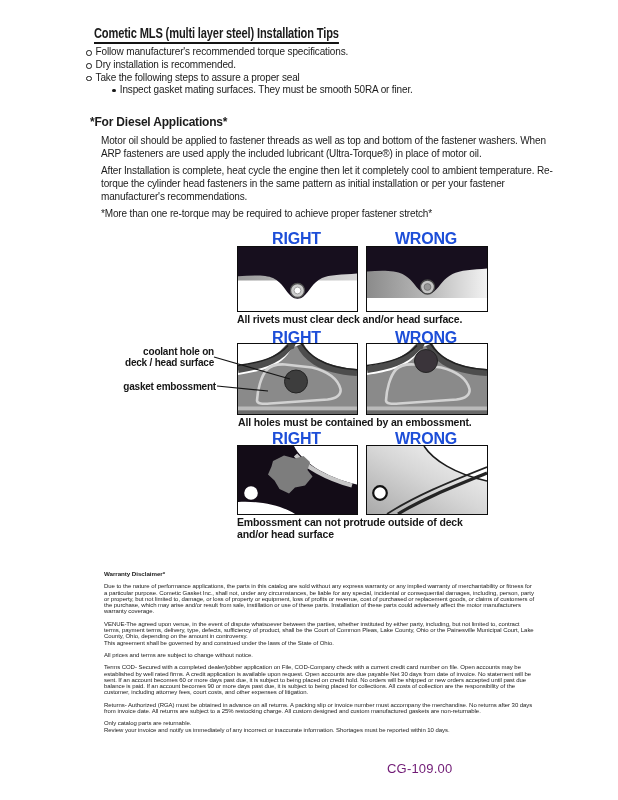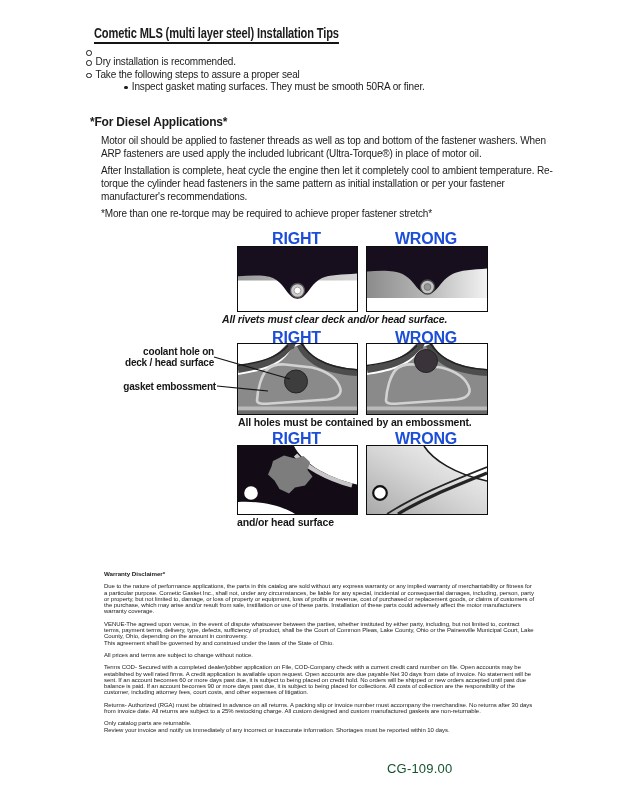--- a/index.html
+++ b/index.html
@@ -12,53 +12,54 @@
     position:absolute;left:94px;top:24px;
     font-size:15px;font-weight:bold;letter-spacing:-0.2px;white-space:nowrap;
     transform:scaleX(0.74);transform-origin:left top;
   }
   .title span{display:inline-block;border-bottom:2px solid #141414;padding-bottom:1px;}
   .bullets{position:absolute;left:86px;top:46px;width:470px;font-size:10px;letter-spacing:-0.15px;}
   .b{display:flex;line-height:12.8px;}
   .b .bm{flex:0 0 auto;margin-right:4px;}
   .bm.o{width:3.6px;height:3.6px;border:1px solid #1b1b1b;border-radius:50%;margin-top:4.2px;}
   .bm.f{width:3.8px;height:3.8px;background:#1b1b1b;border-radius:50%;margin-top:4.2px;}
-  .b.sub{margin-left:38px;}
+  .b.sub{margin-left:26px;}
   .diesel-heading{position:absolute;left:90px;top:115px;font-size:12px;font-weight:bold;letter-spacing:-0.2px;}
   .para{position:absolute;left:101px;width:452px;font-size:10px;line-height:12.8px;letter-spacing:-0.15px;}
   .p1{top:135px;}
   .p2{top:165px;}
   .note{top:208px;}
   
   .dlabel{position:absolute;width:119px;text-align:center;font-size:16px;font-weight:bold;letter-spacing:-0.2px;color:#1d4ed8;}
   .panel{position:absolute;border:1.6px solid #0d0d0d;box-sizing:content-box;background:#fff;}
   .panel svg{display:block;}
   .caption{position:absolute;font-size:10.5px;font-weight:bold;letter-spacing:-0.15px;color:#161616;line-height:12px;}
   .sidelabel{position:absolute;width:114px;text-align:right;font-size:10px;font-weight:bold;letter-spacing:-0.2px;line-height:11px;color:#161616;}
   .leaders{position:absolute;left:100px;top:340px;width:266px;height:80px;pointer-events:none;}
   
   .legal{position:absolute;left:104px;top:571px;width:432px;font-size:6px;line-height:6.3px;letter-spacing:-0.05px;color:#222;}
   .legal h4{margin:0 0 6px 0;font-size:6.2px;font-weight:bold;}
   .legal p{margin:0 0 6px 0;}
   .legal p.tight{margin:0;}
   
-  .footer-code{position:absolute;left:387px;top:761px;font-size:13px;letter-spacing:0.2px;color:#14532d;}
+  .footer-code{position:absolute;left:387px;top:761px;font-size:13px;letter-spacing:0.2px;color:#701a75;}
 </style>
 </head>
 <body>
 
 <div class="page">
 
   <div class="title">
     <span>Cometic MLS (multi layer steel) Installation Tips</span>
   </div>
 
   <div class="bullets">
     <div class="b">
       <span class="bm o"></span>
+      <span>Follow manufacturer's recommended torque specifications.</span>
     </div>
     <div class="b">
       <span class="bm o"></span>
       <span>Dry installation is recommended.</span>
     </div>
     <div class="b">
       <span class="bm o"></span>
       <span>Take the following steps to assure a proper seal</span>
     </div>
     <div class="b sub">
@@ -100,21 +101,21 @@
         </linearGradient>
       </defs>
       <rect width="120" height="64" fill="#ffffff"></rect>
       <rect x="0" y="19.5" width="120" height="31.5" fill="url(#g1b)"></rect>
       <rect x="0" y="51" width="120" height="13" fill="#ffffff"></rect>
       <path d="M0,0 H120 V21.5 C106,22.8 93,23 85.5,27 C76,31.8 74,38.5 67,44.5 C63.5,47.6 57.5,47.6 54,44.5 C47,38.5 45,31.8 35.5,27 C28,23 13,23.2 0,24.5 Z" fill="#170f1e"></path>
       <circle cx="60.5" cy="40" r="7" fill="#c3c3c3" stroke="#454545" stroke-width="1.3"></circle>
       <circle cx="60.5" cy="40" r="3.4" fill="#969696" stroke="#6e6e6e" stroke-width="0.8"></circle>
     </svg>
   </div>
-  <div class="caption" style="left:222px;top:313px;font-style:italic;">All rivets must clear deck and/or head surface.</div>
+  <div class="caption" style="left:237px;top:313px;">All rivets must clear deck and/or head surface.</div>
 
   <div class="dlabel" style="left:237px;top:329px;">RIGHT</div>
   <div class="dlabel" style="left:366px;top:329px;width:120px;">WRONG</div>
 
   <div class="sidelabel" style="left:100px;top:346px;text-align:right;">
     <div>coolant hole on</div>
     <div>deck / head surface</div>
   </div>
   <div class="sidelabel" style="left:102px;top:381px;">gasket embossment</div>
 
@@ -177,20 +178,21 @@
       </defs>
       <rect width="120" height="68" fill="url(#g3b)"></rect>
       <path d="M57,0 H120 V35 C88,28 66,14 57,0 Z" fill="#ffffff"></path>
       <path d="M57,0 C66,14 88,28 120,35" fill="none" stroke="#1b1b1b" stroke-width="1.6"></path>
       <path d="M20,68 C48,50 82,36 120,21" fill="none" stroke="#242424" stroke-width="1.7"></path>
       <path d="M31,68 C57,52 88,40 120,27" fill="none" stroke="#242424" stroke-width="3.2"></path>
       <circle cx="13" cy="47" r="6.8" fill="#ffffff" stroke="#111111" stroke-width="2.2"></circle>
     </svg>
   </div>
   <div class="caption" style="left:237px;top:516px;">
+    <div>Embossment can not protrude outside of deck</div>
     <div>and/or head surface</div>
   </div>
 
   <div class="legal">
     <h4>Warranty Disclaimer*</h4>
     <p>Due to the nature of performance applications, the parts in this catalog are sold without any express warranty or any implied warranty of merchantability or fitness for a particular purpose.  Cometic Gasket Inc., shall not, under any circumstances, be liable for any special, incidental or consequential damages, including, person, party or property, but not limited to, damage, or loss of property or equipment, loss of profits or revenue, cost of purchased or replacement goods, or claims of customers of the purchase, which may arise and/or result from sale, instillation or use of these parts.  Installation of these parts could adversely affect the motor manufacturers warranty coverage.</p>
     <p class="tight">VENUE-The agreed upon venue, in the event of dispute whatsoever between the parties, whether instituted by either party, including, but not limited to, contract terms, payment terms, delivery, type, defects, sufficiency of product, shall be the Court of Common Pleas, Lake County, Ohio or the Painesville Municipal Court, Lake County, Ohio, depending on the amount in controversy.</p>
     <p>This agreement shall be governed by and construed under the laws of the State of Ohio.</p>
     <p>All prices and terms are subject to change without notice.</p>
     <p>Terms COD- Secured with a completed dealer/jobber application on File, COD-Company check with a current credit card number on file.  Open accounts may be established by well rated firms.  A credit application is available upon request.  Open accounts are due payable Net 30 days from date of invoice.  No statement will be sent.  If an account becomes 60 or more days past due, it is subject to being placed on credit hold.  No orders will be shipped or new orders accepted until past due balance is paid.  If an account becomes 90 or more days past due, it is subject to being placed for collections.  All costs of collection are the responsibility of the customer, including attorney fees, court costs, and other expenses of litigation.</p>

